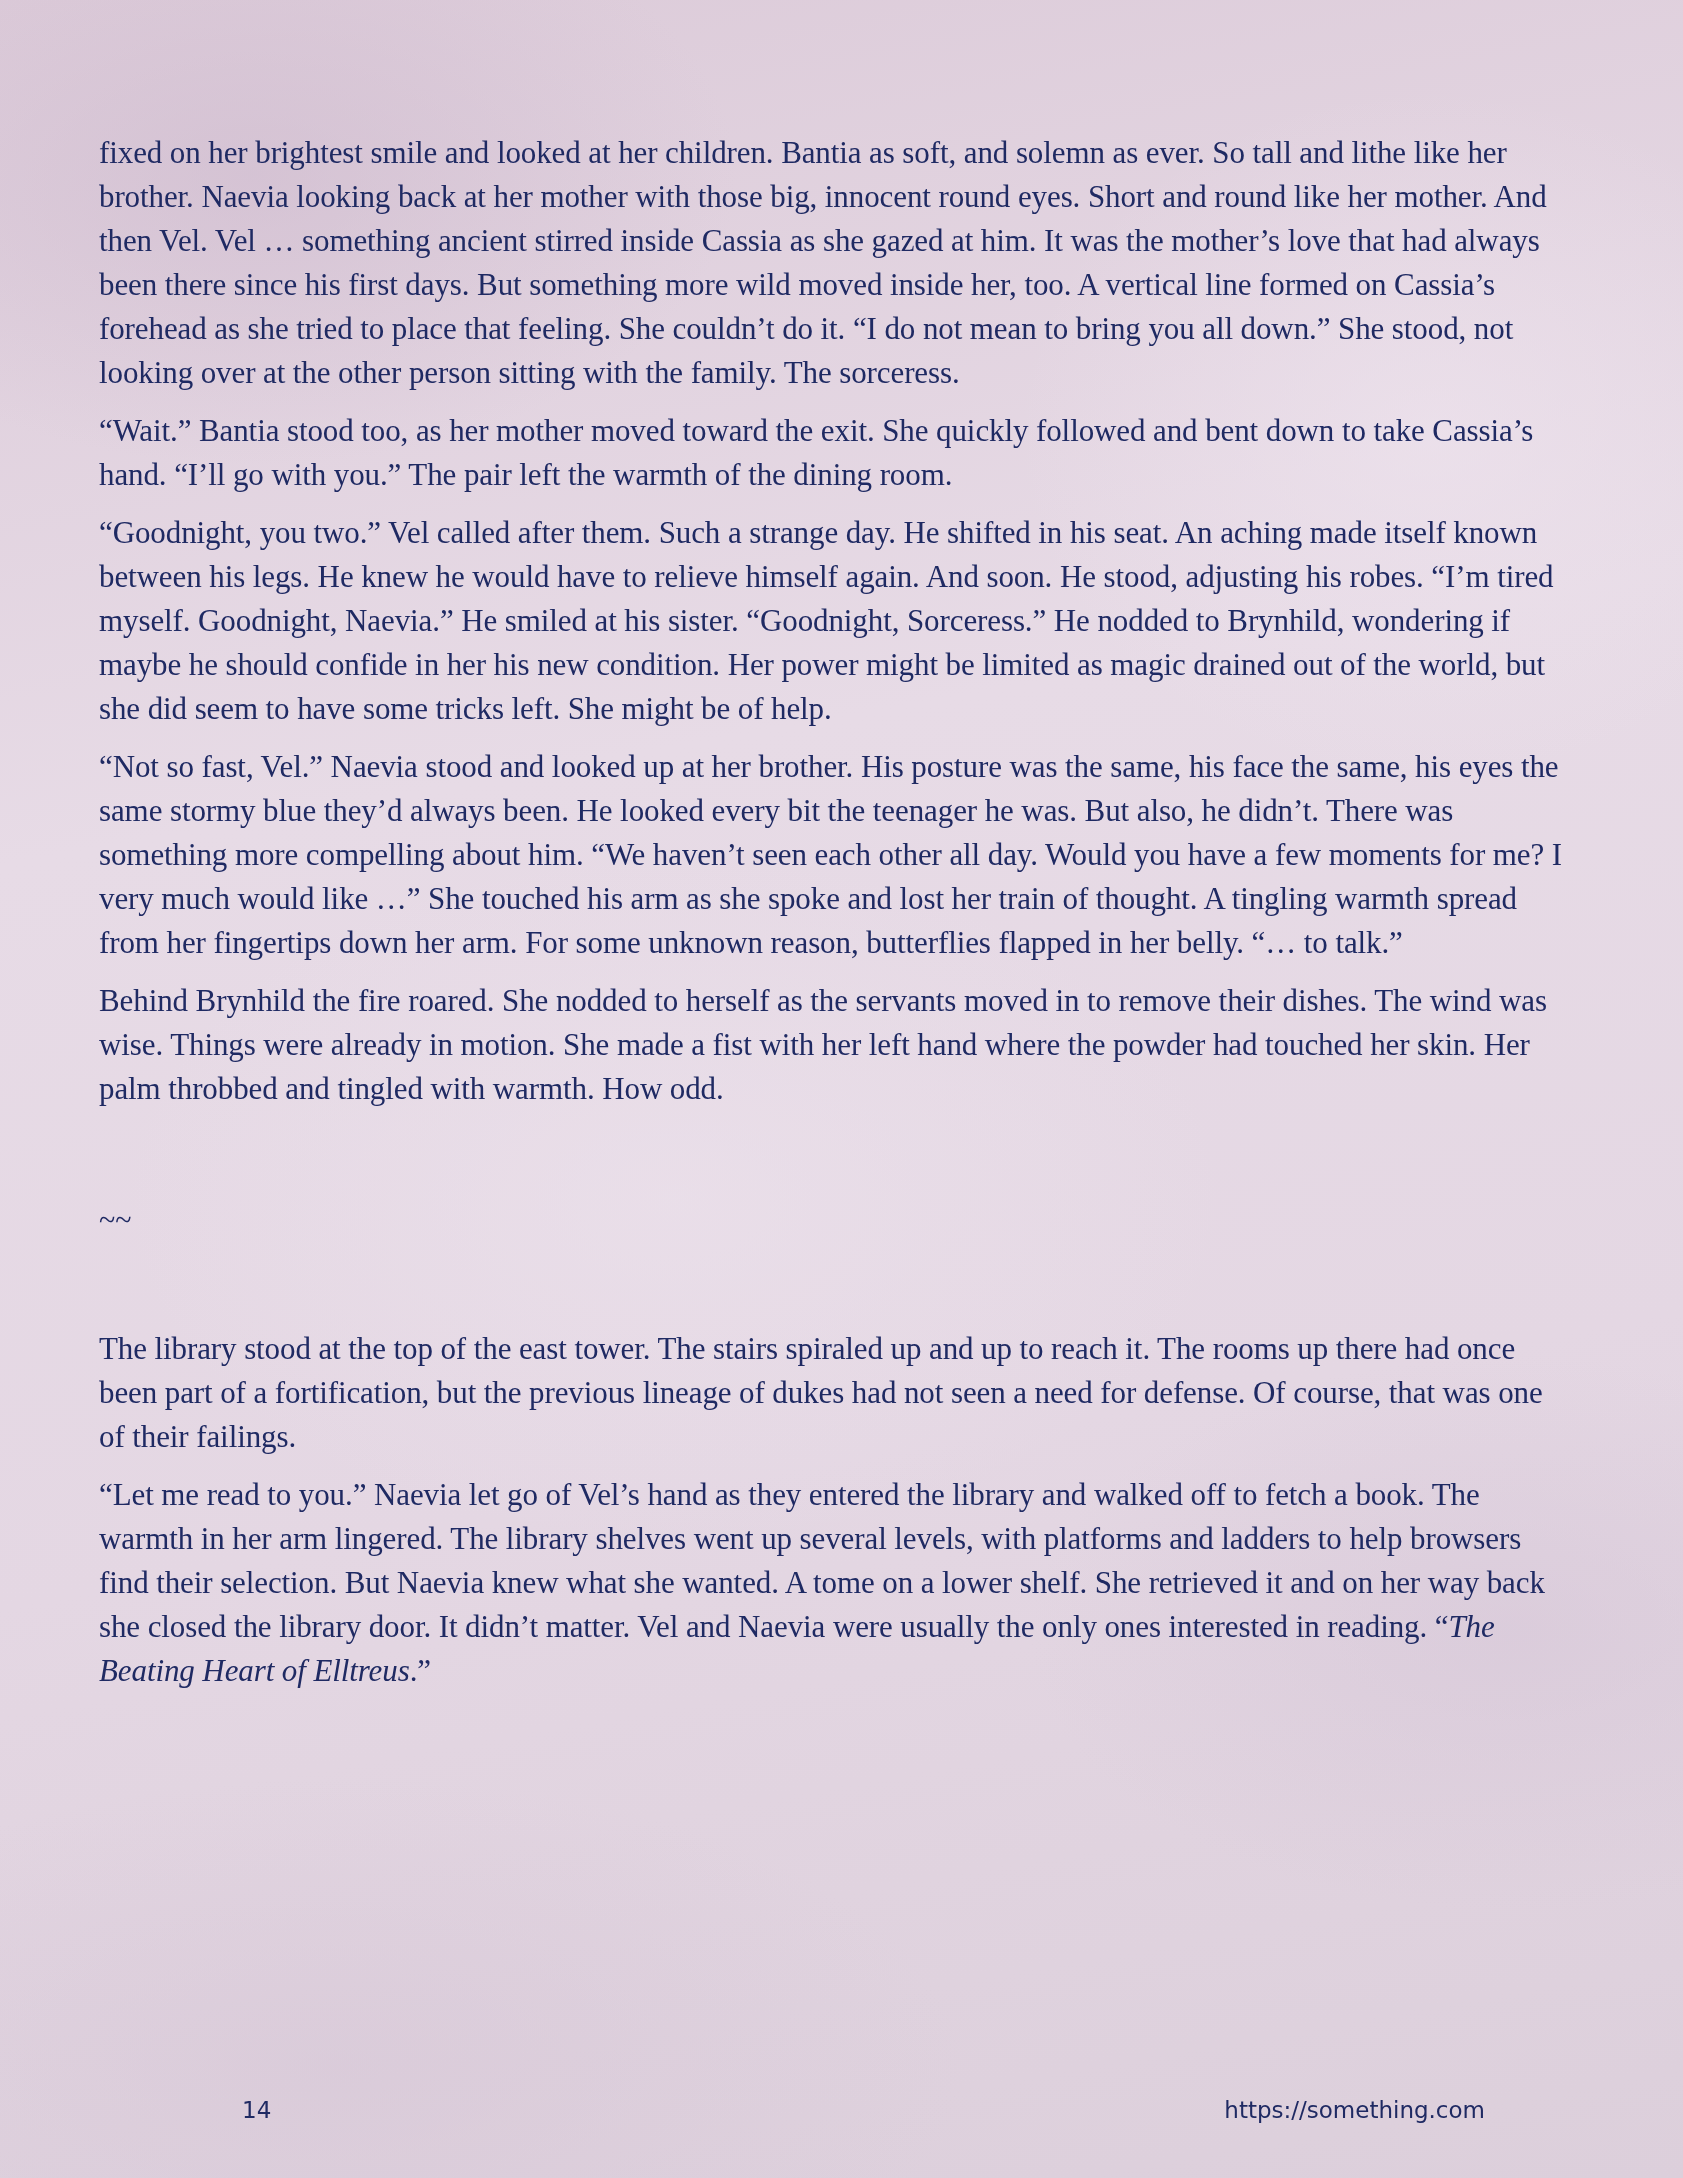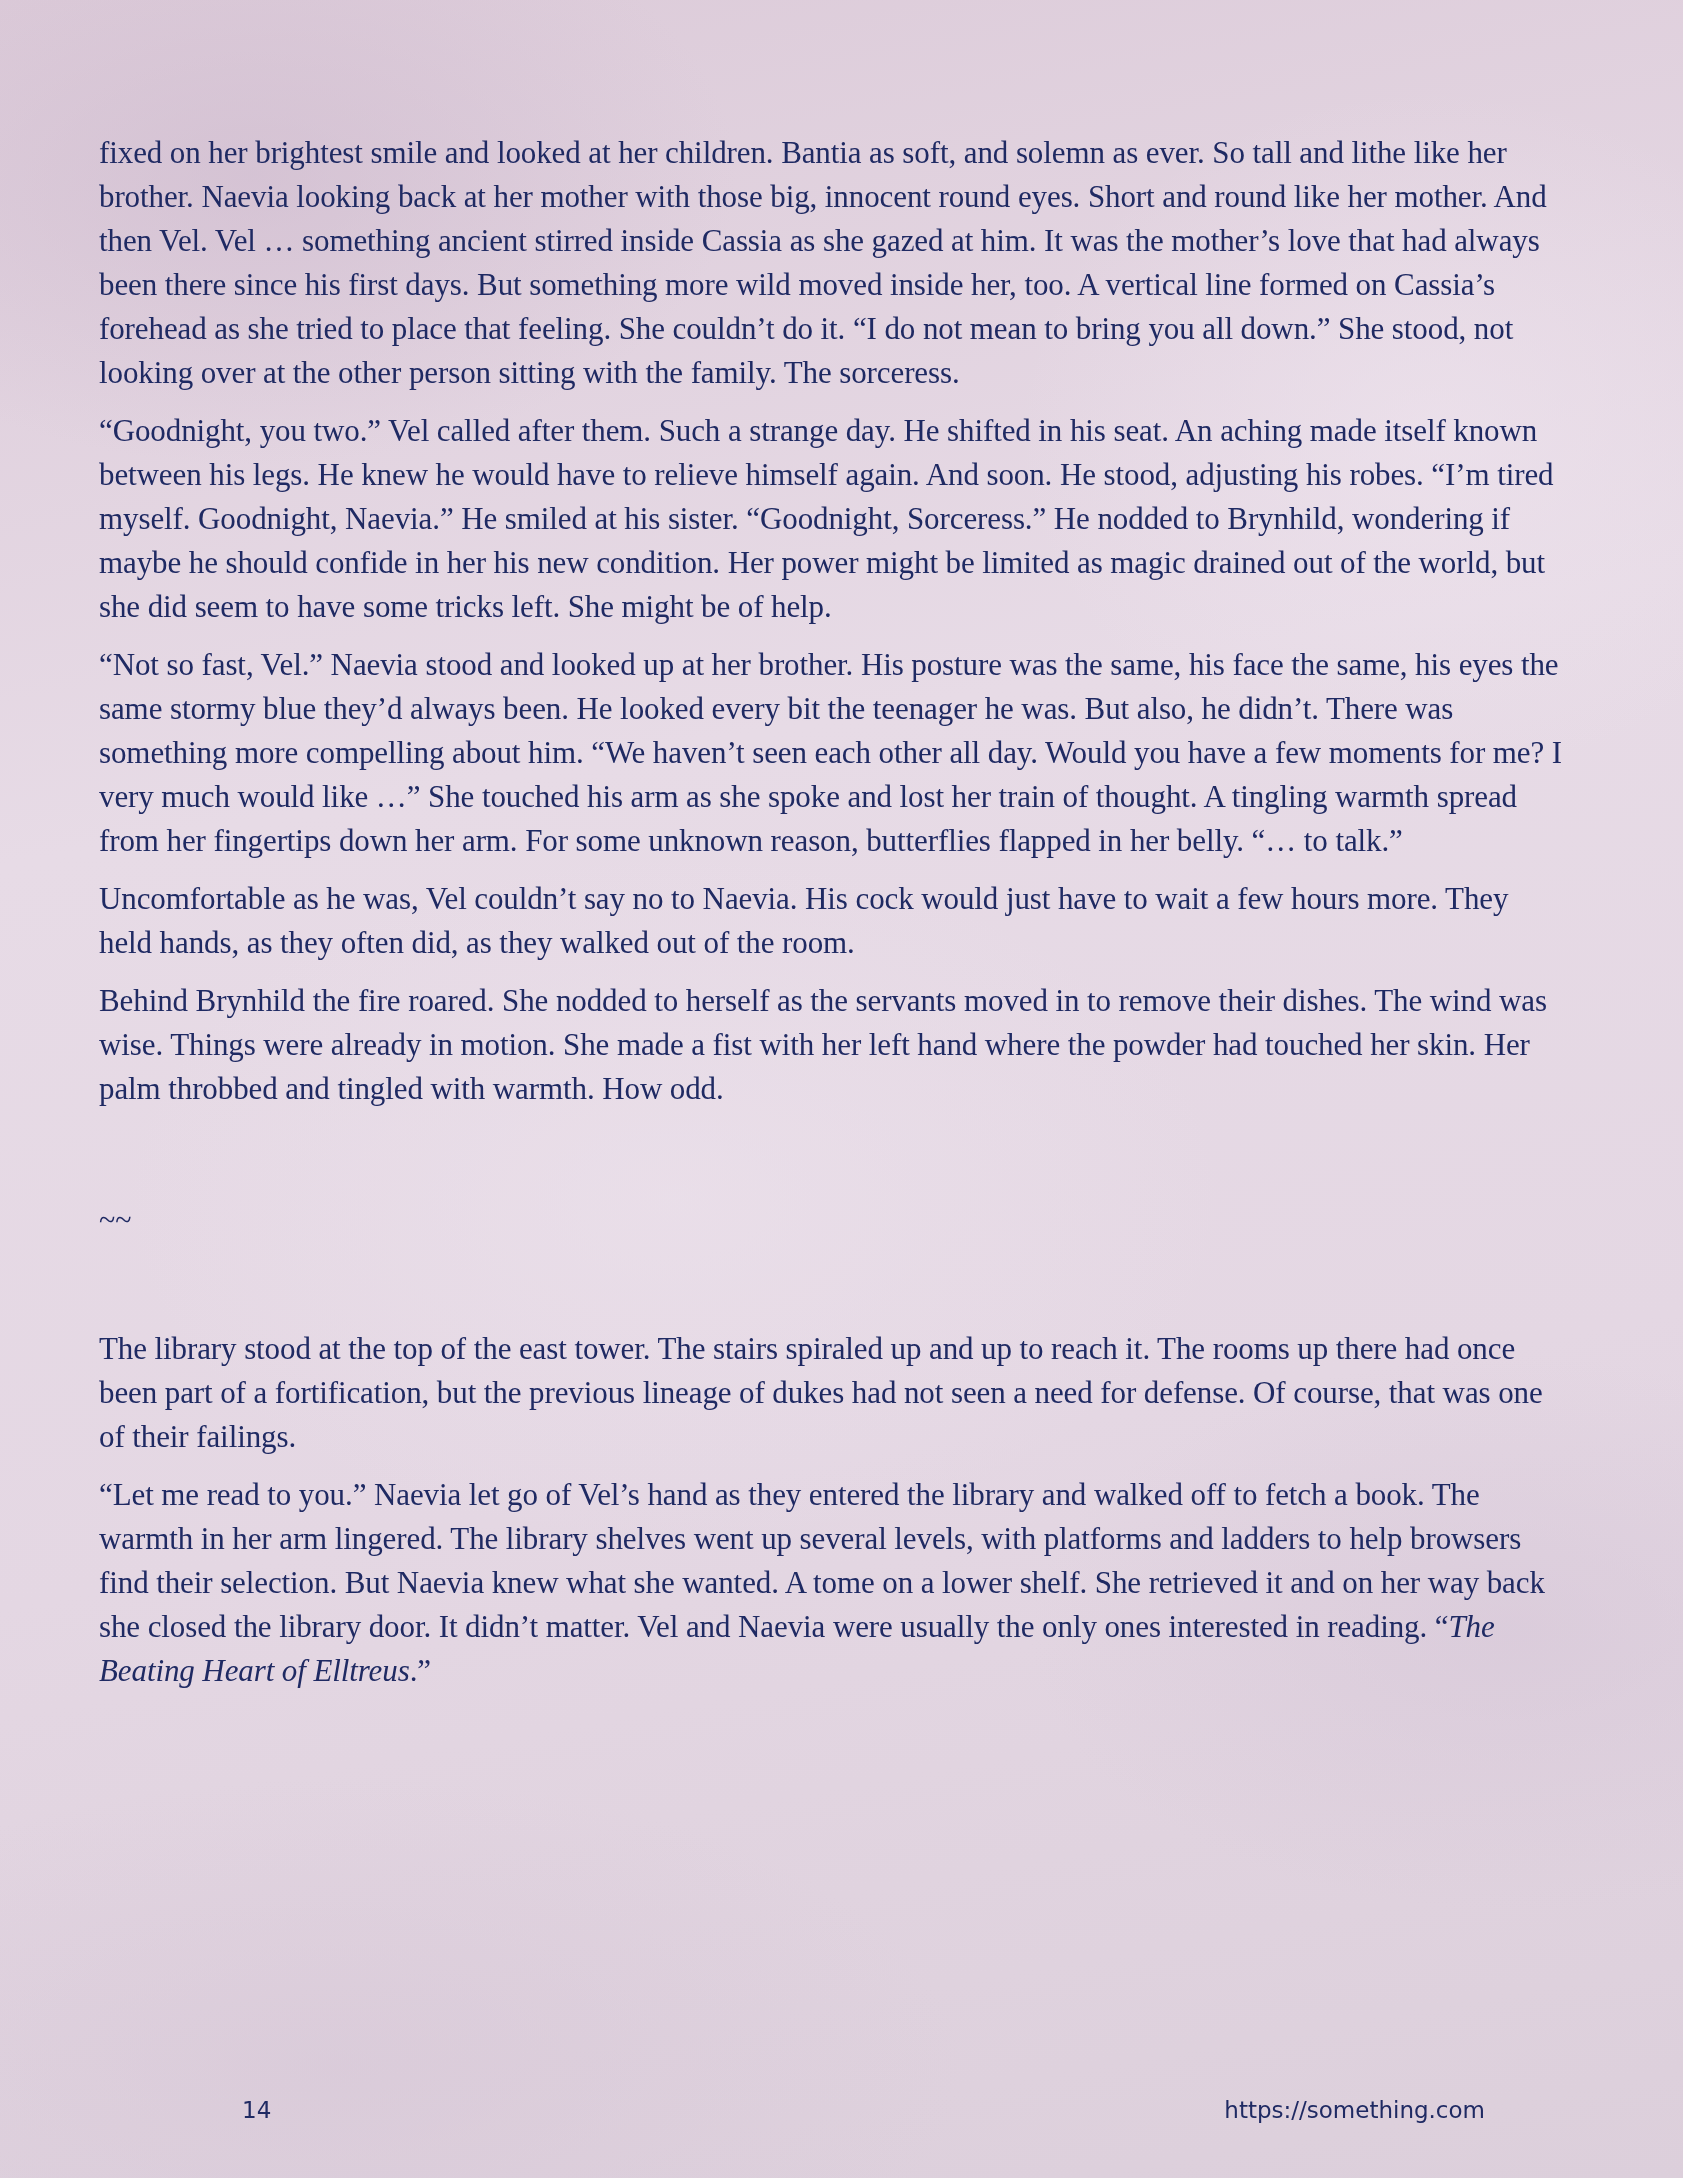--- a/index.html
+++ b/index.html
@@ -62,23 +62,23 @@
       position: absolute;
       right: 198px;
       top: 0;
     }
   </style>
 </head>
 <body>
 
 <main class="page-body">
   <p class="paragraph">fixed on her brightest smile and looked at her children. Bantia as soft, and solemn as ever. So tall and lithe like her brother. Naevia looking back at her mother with those big, innocent round eyes. Short and round like her mother. And then Vel. Vel … something ancient stirred inside Cassia as she gazed at him. It was the mother’s love that had always been there since his first days. But something more wild moved inside her, too. A vertical line formed on Cassia’s forehead as she tried to place that feeling. She couldn’t do it. “I do not mean to bring you all down.” She stood, not looking over at the other person sitting with the family. The sorceress.</p>
+  <p class="paragraph">“Wait.” Bantia stood too, as her mother moved toward the exit. She quickly followed and bent down to take Cassia’s hand. “I’ll go with you.” The pair left the warmth of the dining room.</p>
   <p class="paragraph">“Goodnight, you two.” Vel called after them. Such a strange day. He shifted in his seat. An aching made itself known between his legs. He knew he would have to relieve himself again. And soon. He stood, adjusting his robes. “I’m tired myself. Goodnight, Naevia.” He smiled at his sister. “Goodnight, Sorceress.” He nodded to Brynhild, wondering if maybe he should confide in her his new condition. Her power might be limited as magic drained out of the world, but she did seem to have some tricks left. She might be of help.</p>
   <p class="paragraph">“Not so fast, Vel.” Naevia stood and looked up at her brother. His posture was the same, his face the same, his eyes the same stormy blue they’d always been. He looked every bit the teenager he was. But also, he didn’t. There was something more compelling about him. “We haven’t seen each other all day. Would you have a few moments for me? I very much would like …” She touched his arm as she spoke and lost her train of thought. A tingling warmth spread from her fingertips down her arm. For some unknown reason, butterflies flapped in her belly. “… to talk.”</p>
-  <p class="paragraph">Uncomfortable as he was, Vel couldn’t say no to Naevia. His cock would just have to wait a few hours more. They held hands, as they often did, as they walked out of the room.</p>
   <p class="paragraph">Behind Brynhild the fire roared. She nodded to herself as the servants moved in to remove their dishes. The wind was wise. Things were already in motion. She made a fist with her left hand where the powder had touched her skin. Her palm throbbed and tingled with warmth. How odd.</p>
 
   <div class="scene-break">~~</div>
 
   <p class="paragraph">The library stood at the top of the east tower. The stairs spiraled up and up to reach it. The rooms up there had once been part of a fortification, but the previous lineage of dukes had not seen a need for defense. Of course, that was one of their failings.</p>
   <p class="paragraph"><span>“Let me read to you.” Naevia let go of Vel’s hand as they entered the library and walked off to fetch a book. The warmth in her arm lingered. The library shelves went up several levels, with platforms and ladders to help browsers find their selection. But Naevia knew what she wanted. A tome on a lower shelf. She retrieved it and on her way back she closed the library door. It didn’t matter. Vel and Naevia were usually the only ones interested in reading. “</span><span class="book-title">The Beating Heart of Elltreus</span><span>.”</span></p>
 </main>
 
 <footer class="footer">
   <span class="page-number">14</span>

